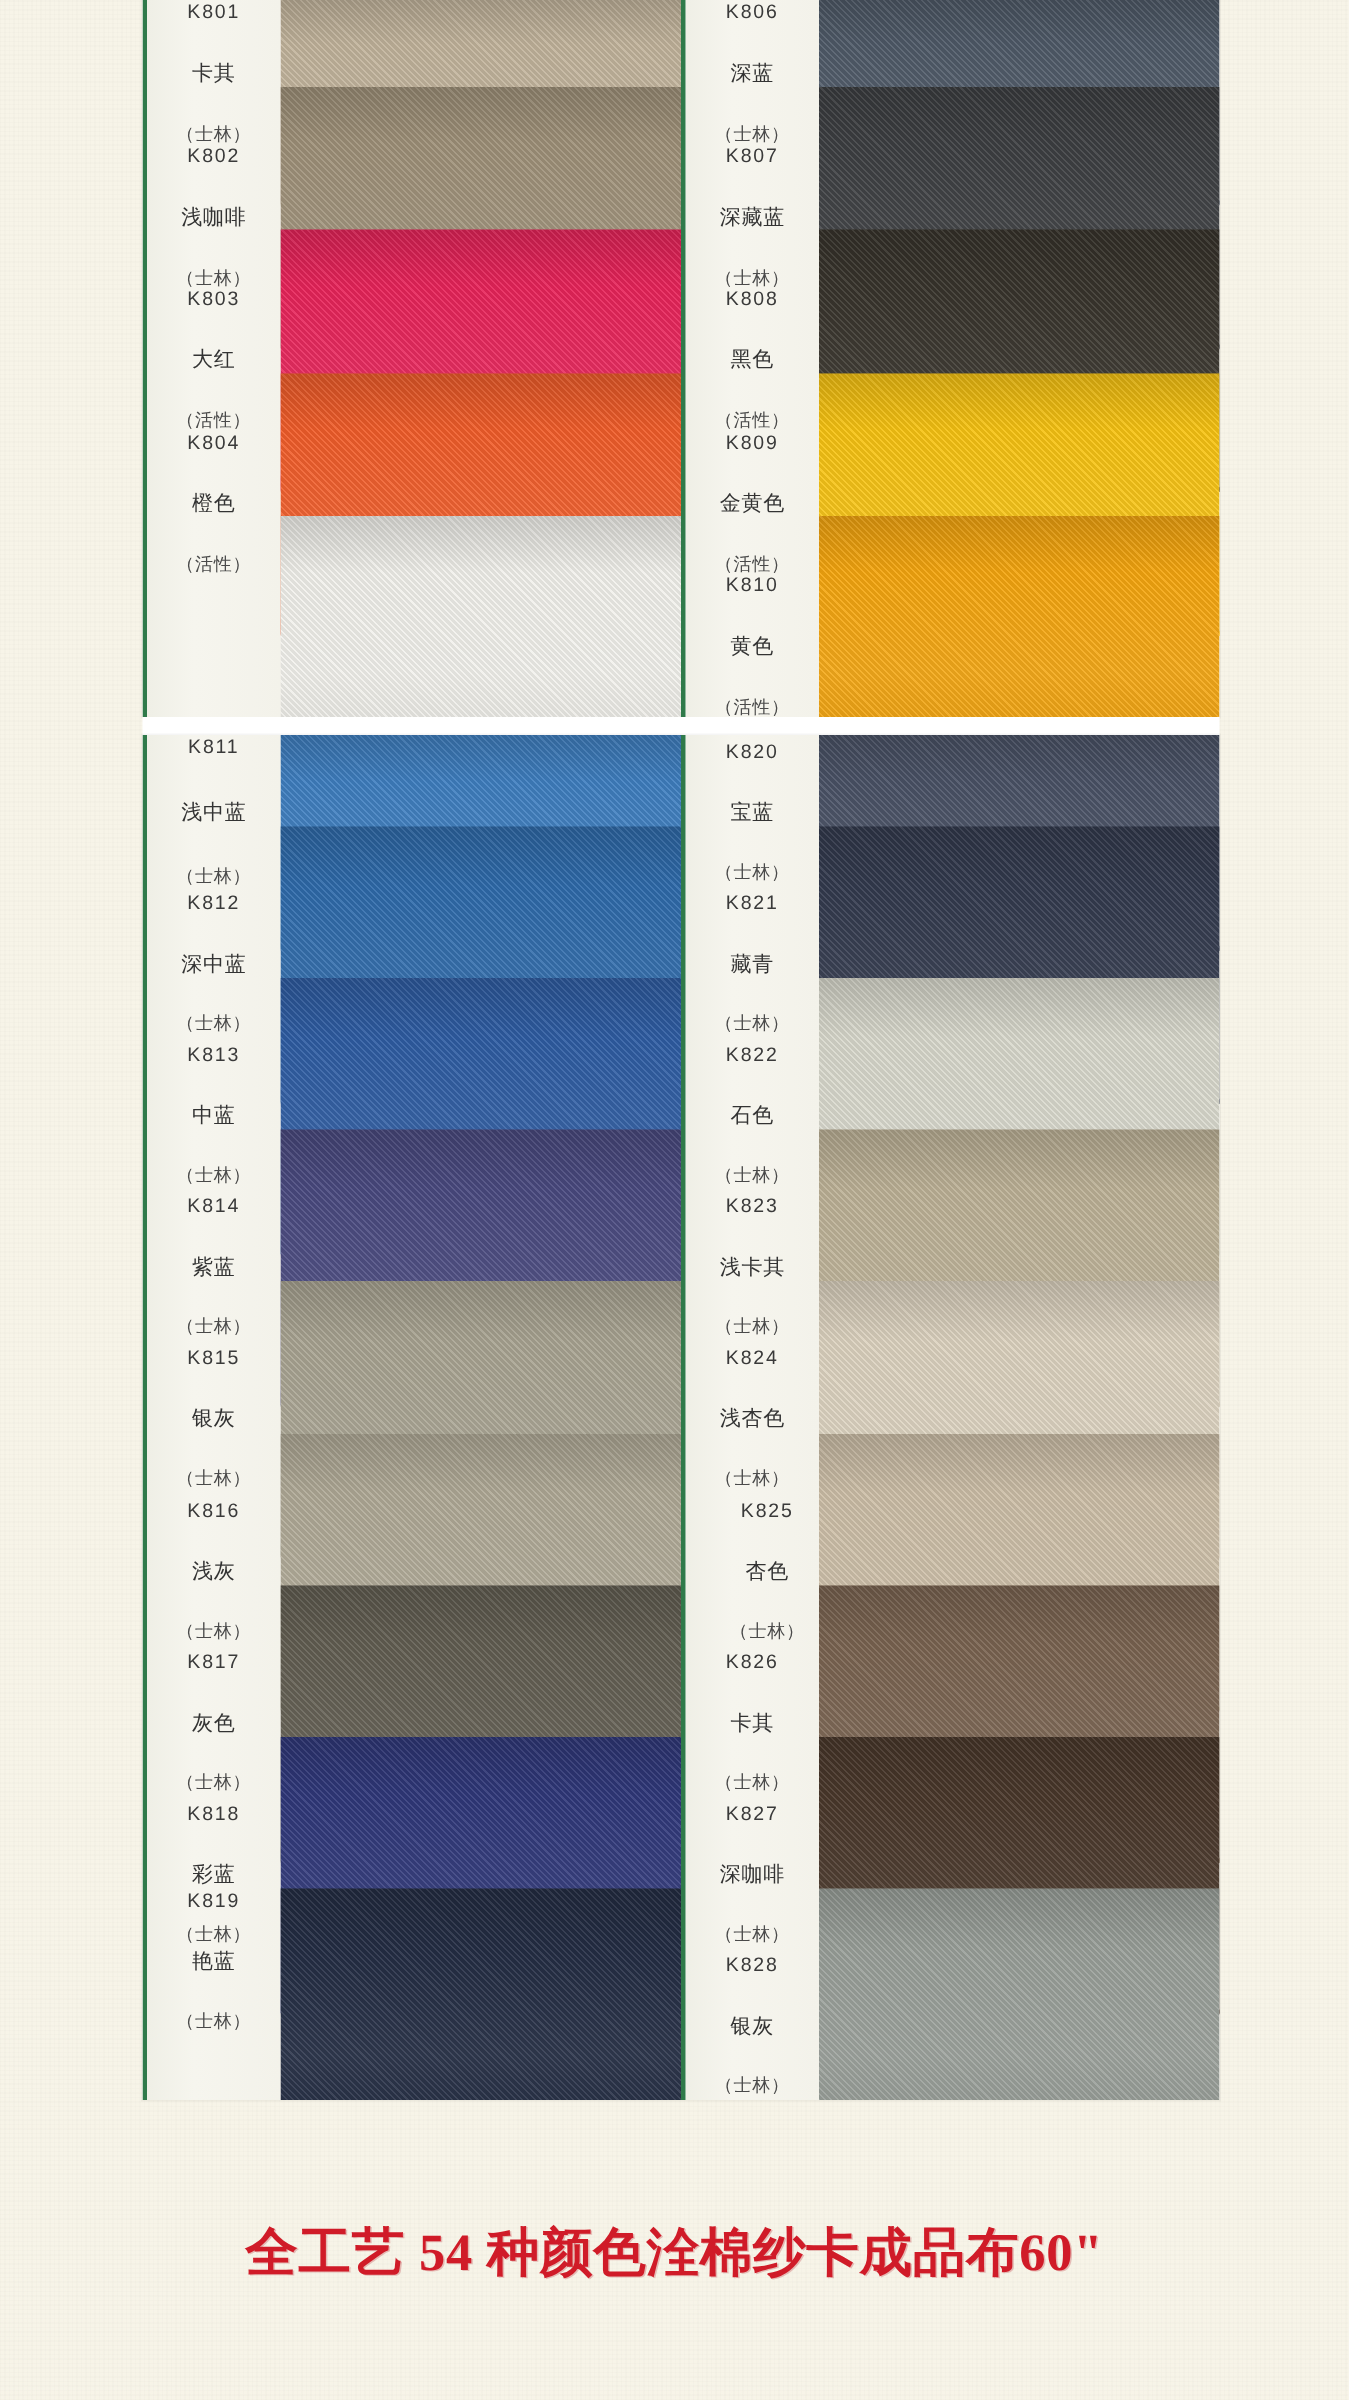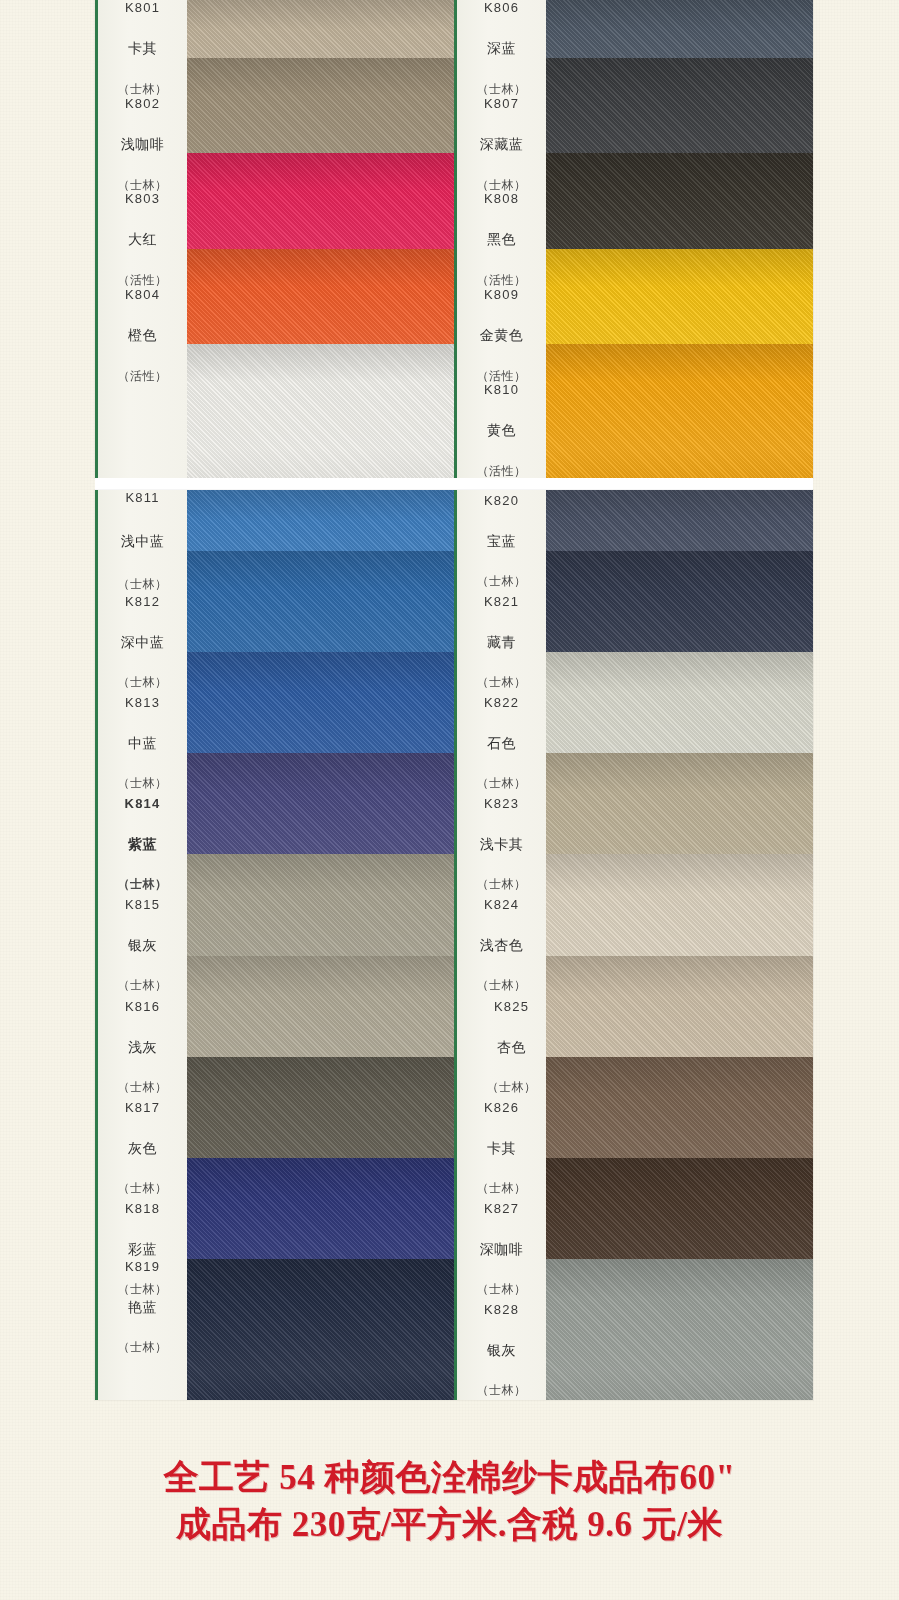--- a/index.html
+++ b/index.html
@@ -321,21 +321,21 @@
             <div class="label-cell" style="top: 101px; height: 101px;">
               <div class="lbl-code">K812</div>
               <div class="lbl-name">深中蓝</div>
               <div class="lbl-proc">（士林）</div>
             </div>
             <div class="label-cell" style="top: 202px; height: 101px;">
               <div class="lbl-code">K813</div>
               <div class="lbl-name">中蓝</div>
               <div class="lbl-proc">（士林）</div>
             </div>
-            <div class="label-cell" style="top: 303px; height: 101px; font-weight: bold;">
+            <div class="label-cell" style="top: 303px; height: 101px;">
               <div class="lbl-code">K814</div>
               <div class="lbl-name">紫蓝</div>
               <div class="lbl-proc">（士林）</div>
             </div>
             <div class="label-cell" style="top: 404px; height: 101px;">
               <div class="lbl-code">K815</div>
               <div class="lbl-name">银灰</div>
               <div class="lbl-proc">（士林）</div>
             </div>
             <div class="label-cell" style="top: 506px; height: 101px;">
@@ -531,16 +531,15 @@
               <div class="weave"></div>
               <div class="shade"></div>
             </div>
           </div>
       </div>
     </div>
   </div>
 
   <div class="caption">
     <div class="cap-line">全工艺 54 种颜色洤棉纱卡成品布60"</div>
-    <div class="cap-line">成品布 230克/平方米.含税 9.6 元/米</div>
   </div>
 
 </div>
 
 </body></html>

